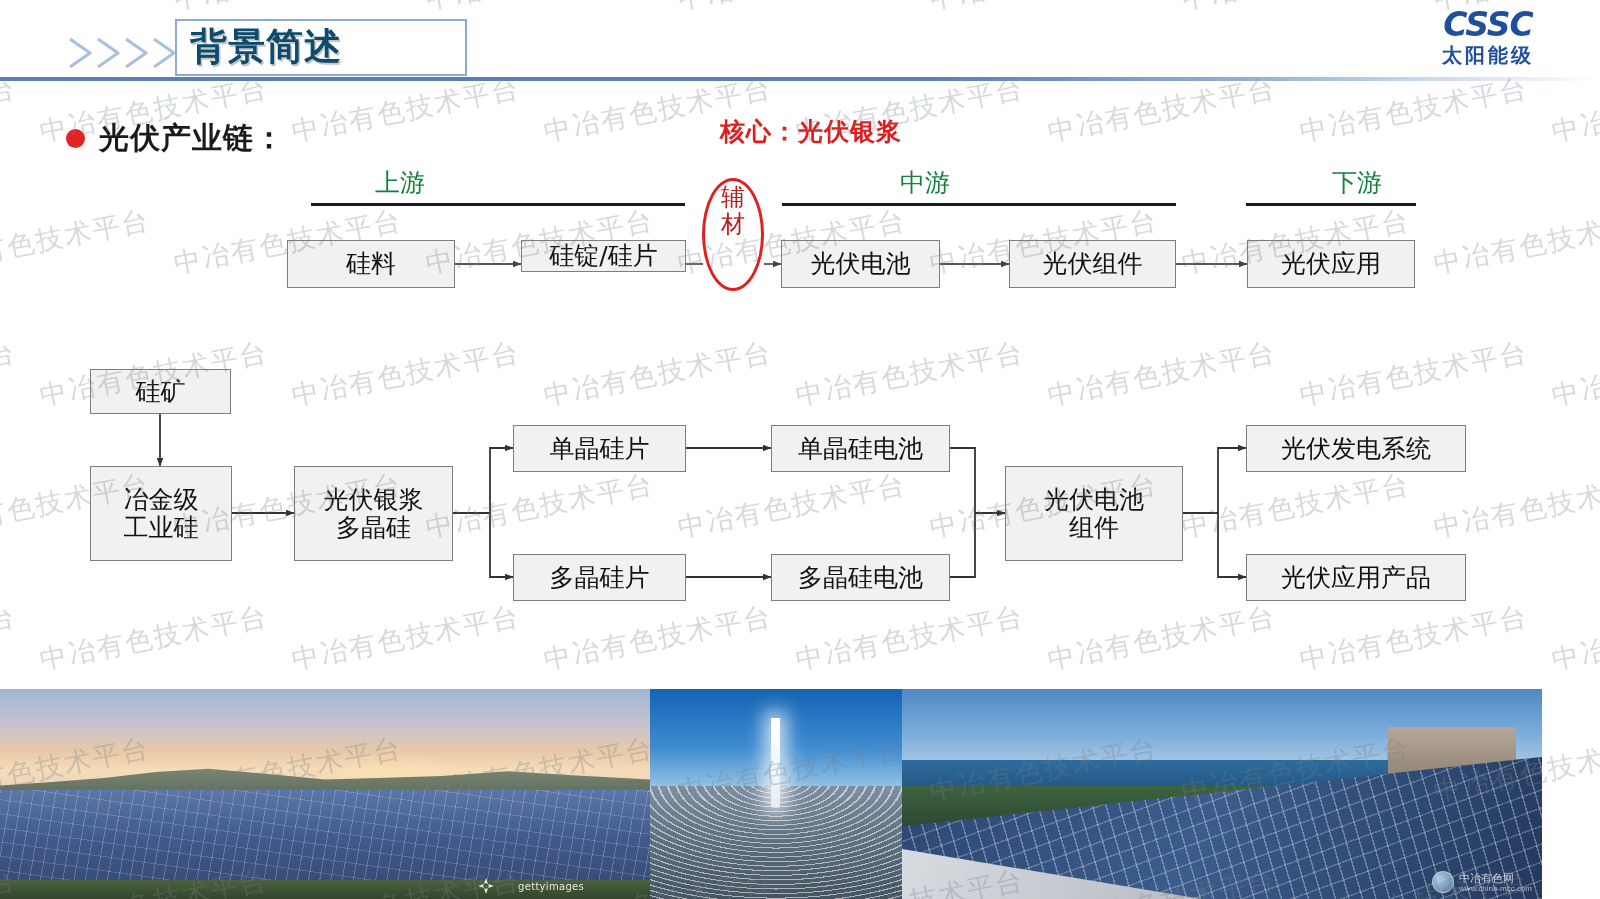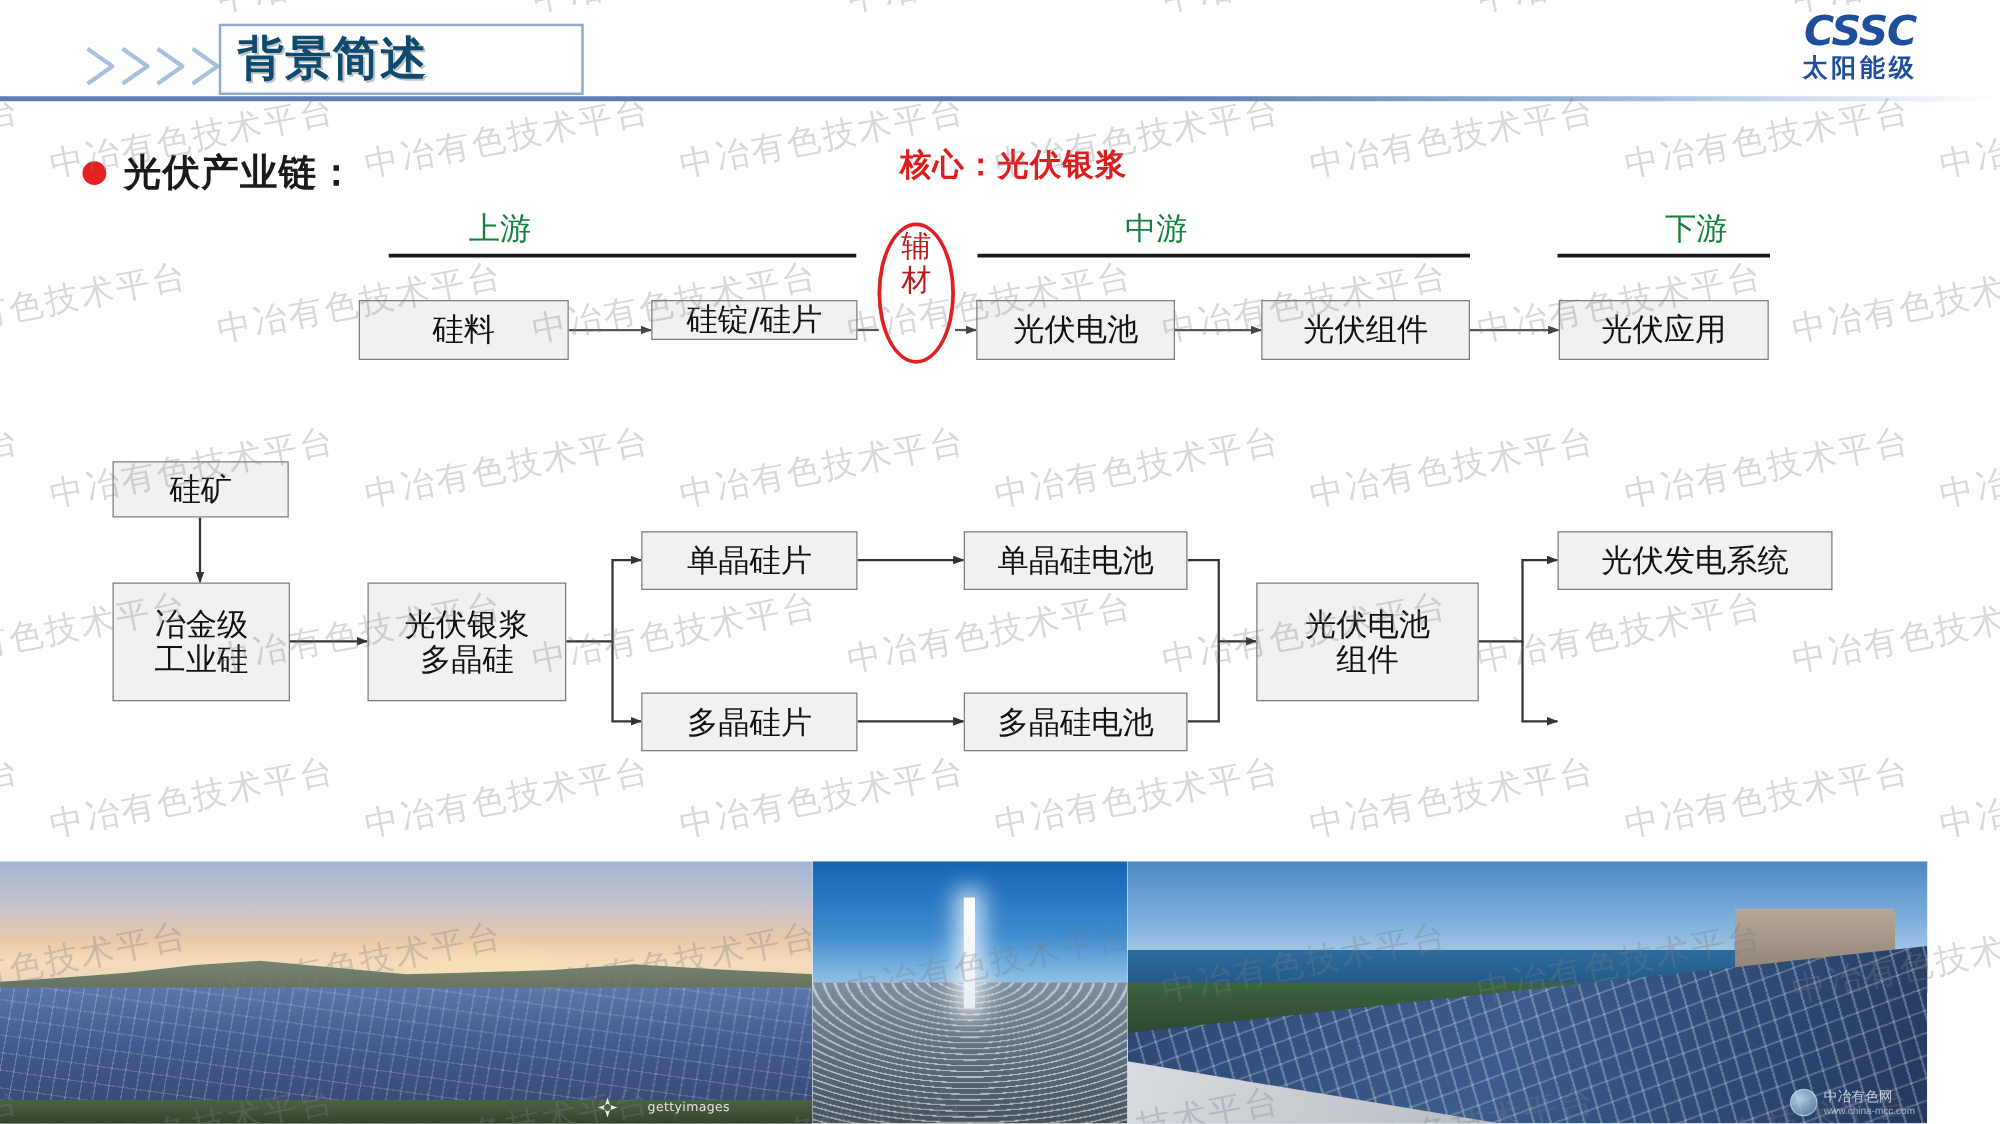--- a/index.html
+++ b/index.html
@@ -374,20 +374,21 @@
 
   <div class="fbox" style="left:771px; top:425px; width:179px; height:47px;">单晶硅电池</div>
   <div class="fbox" style="left:771px; top:554px; width:179px; height:47px;">多晶硅电池</div>
 
   <div class="fbox two-line" style="left:1005px; top:466px; width:178px; height:95px; flex-direction:column;">
     <span>光伏电池</span>
     <span>组件</span>
   </div>
 
   <div class="fbox" style="left:1246px; top:425px; width:220px; height:47px;">光伏发电系统</div>
+  <div class="fbox" style="left:1246px; top:554px; width:220px; height:47px;">光伏应用产品</div>
 
   <div id="photos">
 
     <div class="photo" id="photo-1">
       <div class="sky"></div>
       <div class="sun"></div>
       <div class="hills"></div>
       <div class="field"></div>
       <div class="grass"></div>
       <div class="getty-badge">

